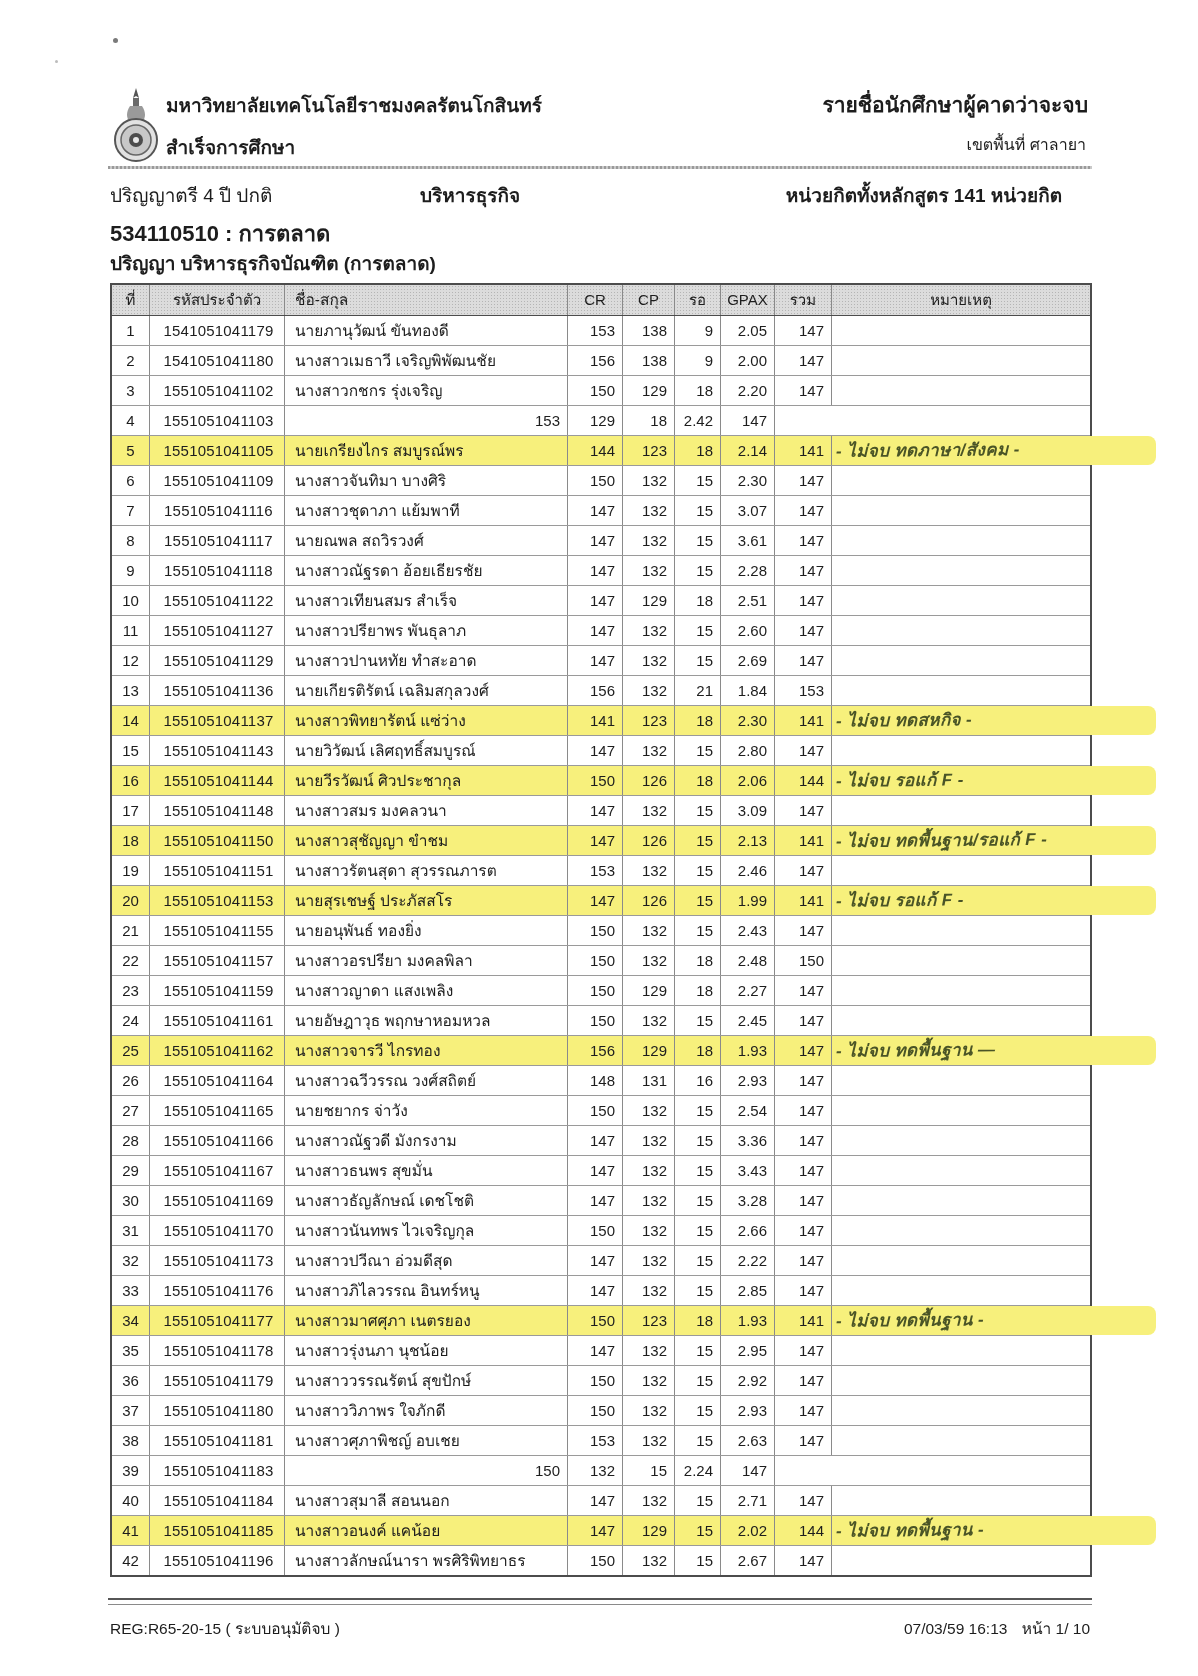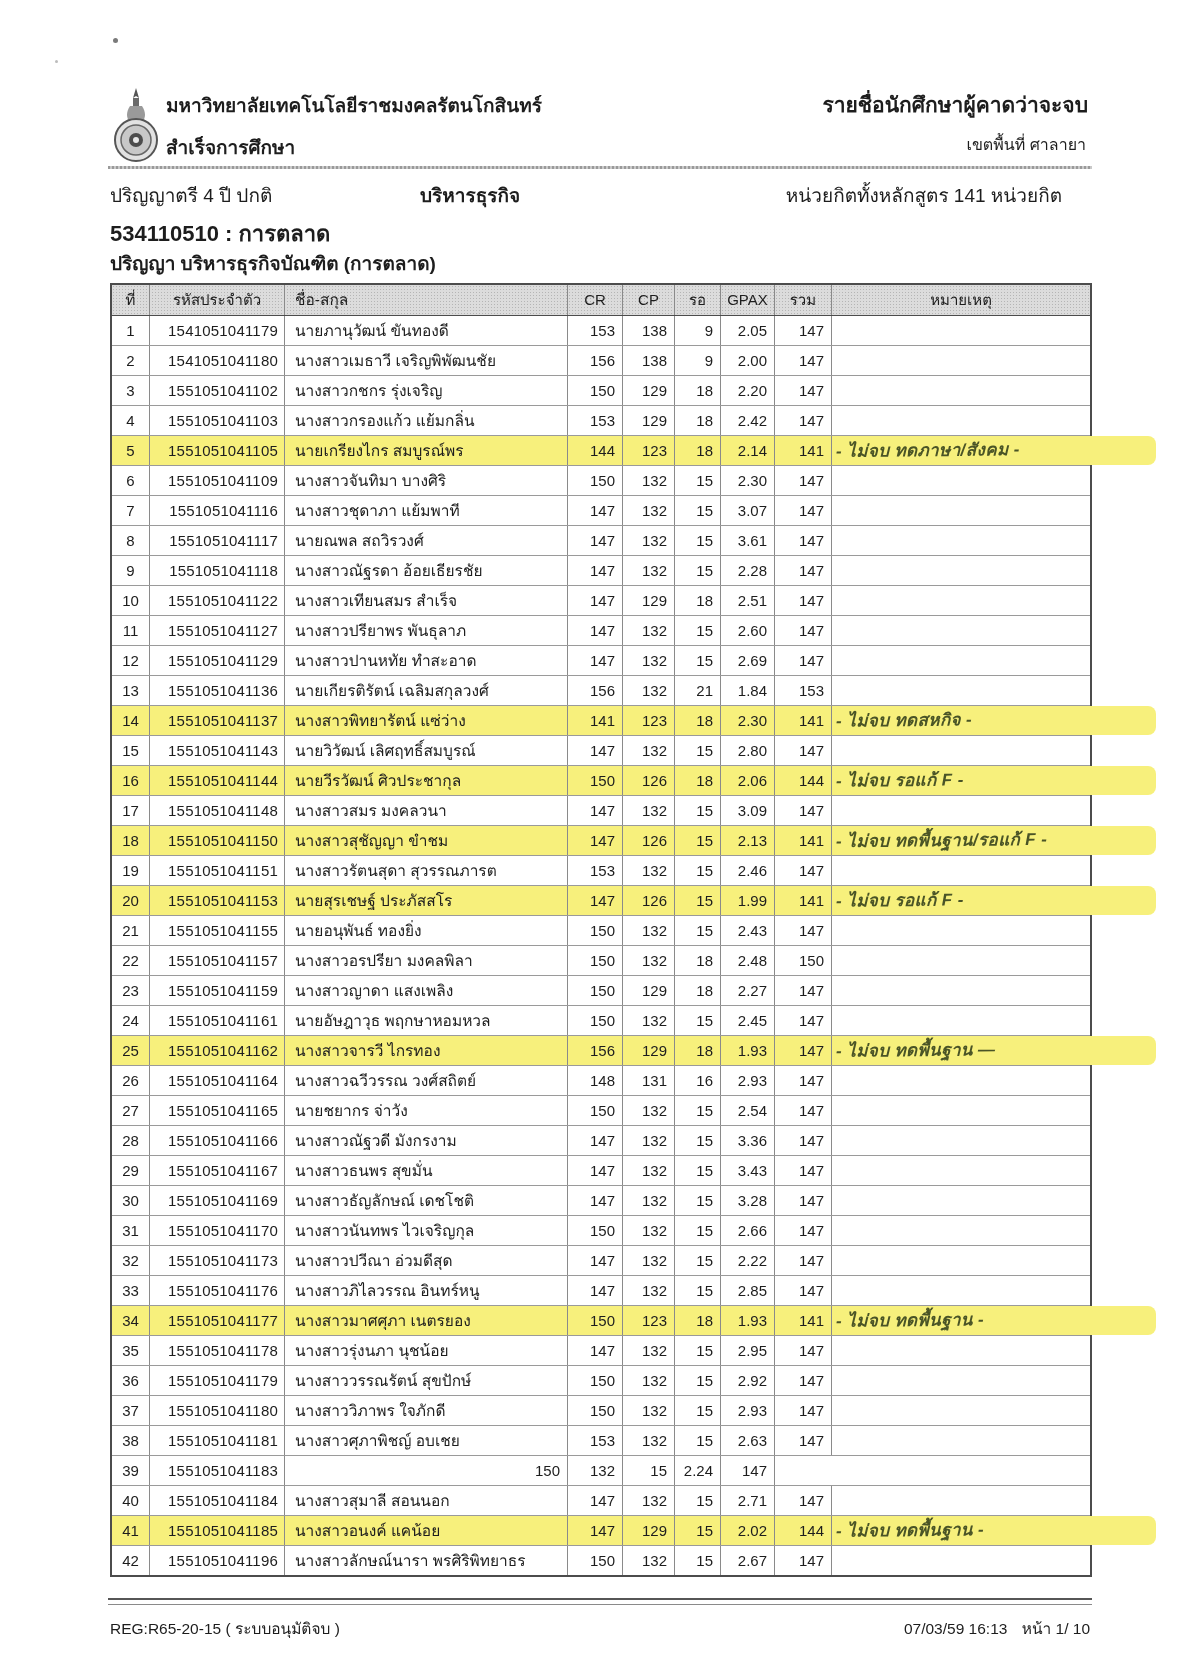--- a/index.html
+++ b/index.html
@@ -13,40 +13,40 @@
   .logo{position:absolute;left:112px;top:86px;width:48px;height:78px;}
   .uni-name{position:absolute;left:166px;top:90px;font-size:19px;font-weight:bold;}
   .uni-sub{position:absolute;left:166px;top:132px;font-size:19px;font-weight:bold;}
   .report-title{position:absolute;right:110px;top:88px;font-size:21px;font-weight:bold;}
   .campus{position:absolute;right:112px;top:132px;font-size:16px;}
   .head-rule{position:absolute;left:108px;top:166px;width:984px;height:3px;
              background:repeating-linear-gradient(90deg,#9a9a9a 0 2px,#c9c9c9 2px 4px);}
 
   .prog-left{position:absolute;left:110px;top:180px;font-size:19px;font-weight:normal;}
   .prog-mid{position:absolute;left:420px;top:180px;font-size:19px;font-weight:bold;text-align:right;}
-  .prog-right{position:absolute;right:136px;top:180px;font-size:19px;font-weight:normal;}
+  .prog-right{position:absolute;right:136px;top:180px;font-size:19px;font-weight:bold;}
   .major-code{position:absolute;left:110px;top:216px;font-size:22px;font-weight:bold;}
   .degree-name{position:absolute;left:110px;top:248px;font-size:19px;font-weight:bold;}
 
   
   .tbl{position:absolute;left:110px;top:283px;width:978px;border:2px solid #4c4c4c;border-top-width:2px;}
   .tr{display:grid;grid-template-columns:38px 135px 283px 55px 52px 46px 54px 57px 1fr;
       height:29px;position:relative;border-top:1px solid #9a9a9a;}
   .tr:first-child{border-top:none;}
   .tr.head{height:30px;border-bottom:1px solid #4c4c4c;
       background-color:#dcdcdc;
       background-image:radial-gradient(#b5b5b5 0.8px,transparent 0.9px);
       background-size:3px 3px;font-size:15px;}
   .td{border-right:1px solid #8a8a8a;line-height:29px;font-size:15px;
       padding:0 6px;white-space:nowrap;overflow:visible;}
   .td:last-child{border-right:none;}
   .head .td{line-height:30px;text-align:center;}
   .head .td.c-name{text-align:left;padding-left:10px;}
   .c-no{text-align:center;padding:0 2px;}
-  .c-id{text-align:right;padding-left:9px;letter-spacing:0.2px;}
+  .c-id{text-align:center;padding-left:9px;letter-spacing:0.2px;}
   .c-name{text-align:left;padding-left:10px;font-size:15.5px;}
   .c-num{text-align:right;padding-right:7px;}
   .c-remark{padding-left:4px;text-decoration:underline;}
 
   .tr.hl .td{background:#f7f07c;}
   .tr.hl::after{content:"";position:absolute;left:100%;top:0;width:66px;height:100%;
       background:#f7f07c;border-radius:0 8px 8px 0;}
   .note{position:relative;z-index:2;font-style:italic;color:#4a5426;font-size:17px;
       display:inline-block;transform:rotate(-0.6deg);letter-spacing:0.4px;font-weight:bold;}
 
@@ -128,21 +128,20 @@
           <div class="td c-num">150</div>
           <div class="td c-num">129</div>
           <div class="td c-num">18</div>
           <div class="td c-num">2.20</div>
           <div class="td c-num">147</div>
           <div class="td c-remark"></div>
         </div>
         <div class="tr">
           <div class="td c-no">4</div>
           <div class="td c-id">1551051041103</div>
-          <div class="td c-name">นางสาวกรองแก้ว  แย้มกลิ่น</div>
           <div class="td c-num">153</div>
           <div class="td c-num">129</div>
           <div class="td c-num">18</div>
           <div class="td c-num">2.42</div>
           <div class="td c-num">147</div>
           <div class="td c-remark"></div>
         </div>
         <div class="tr hl">
           <div class="td c-no">5</div>
           <div class="td c-id">1551051041105</div>

